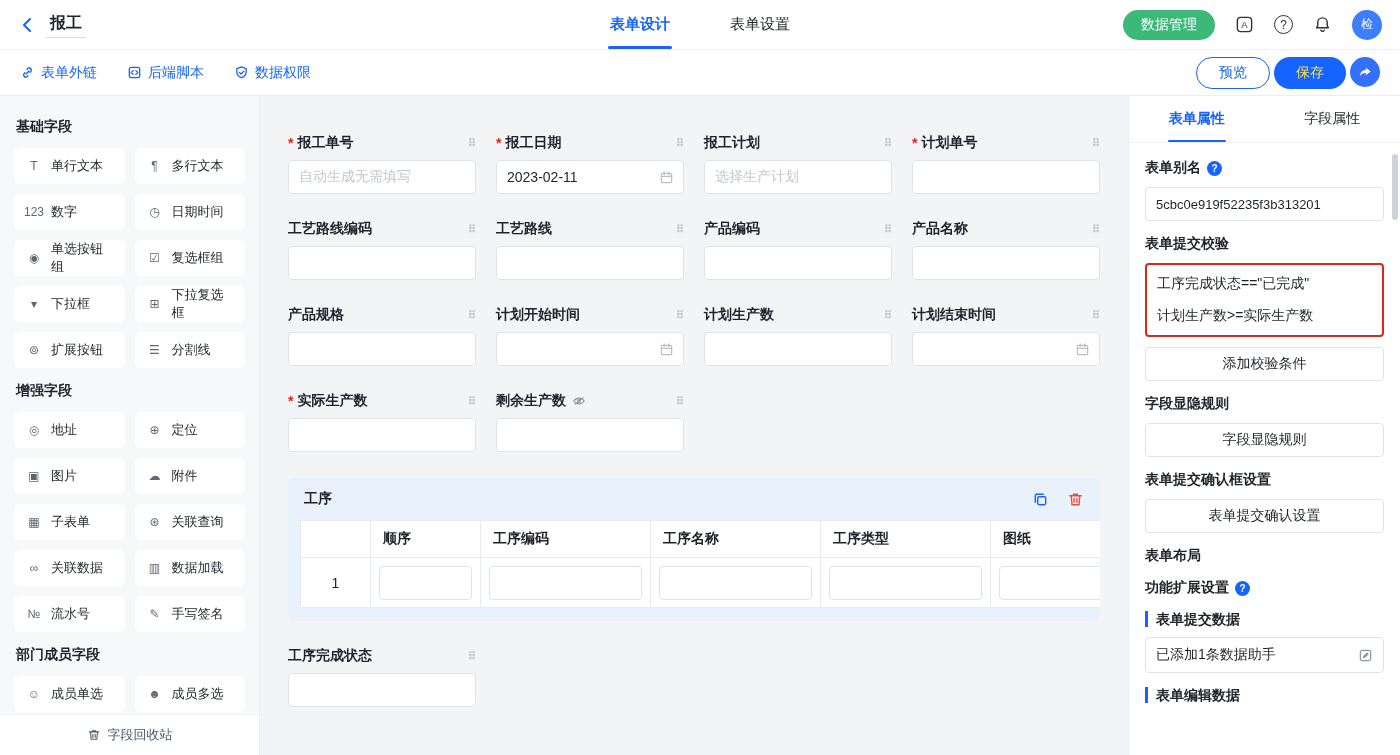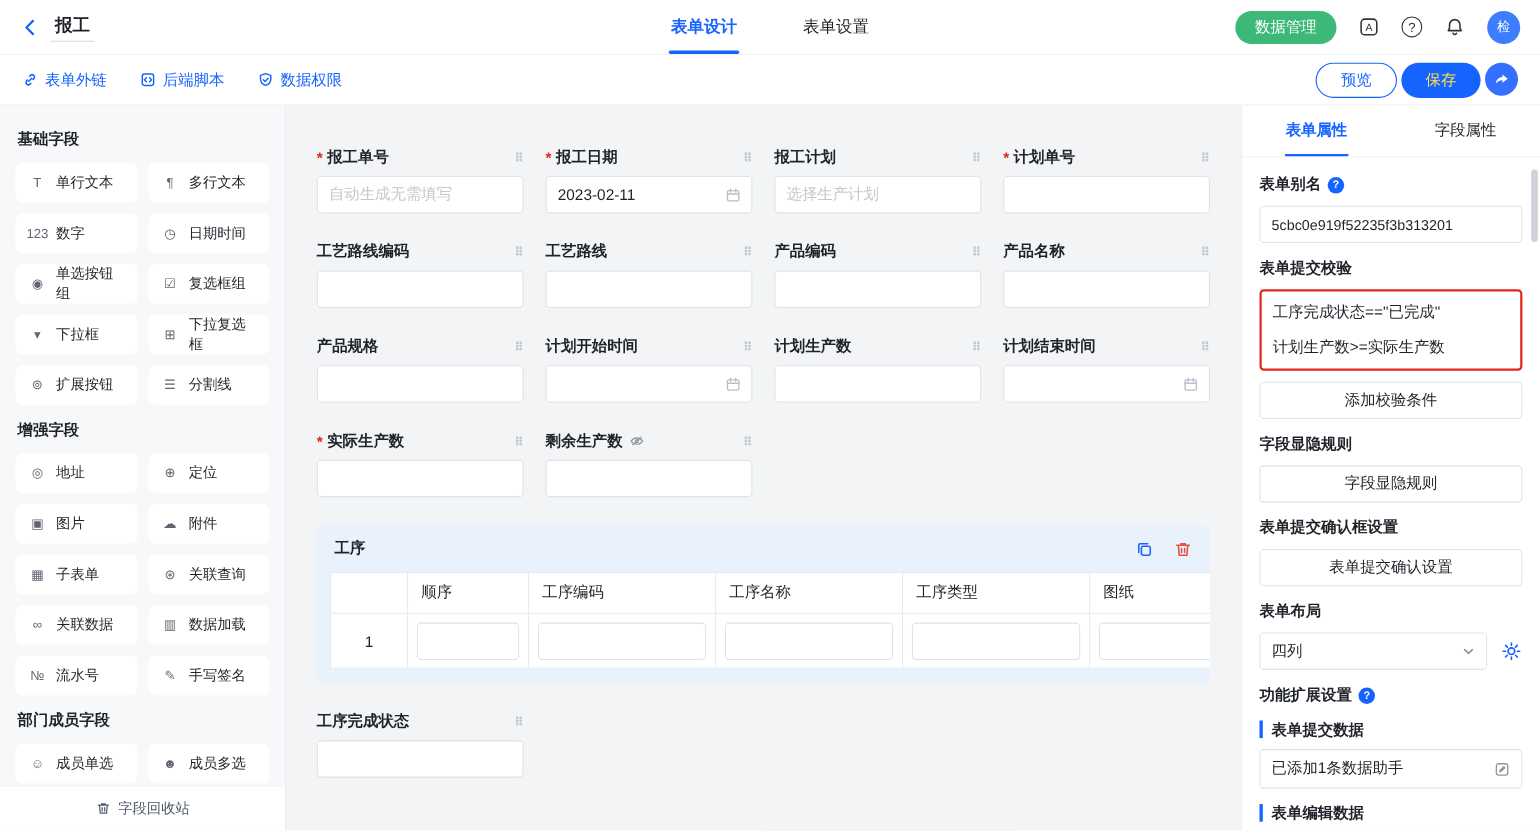--- a/index.html
+++ b/index.html
@@ -54,21 +54,21 @@
   .f-input .suffix{position:absolute;right:9px;cursor:pointer}
   .lbl-eye{margin-left:2px}
 
   
   .subtable{grid-column:1 / -1;background:#e9f1fd;border-radius:6px;padding-bottom:13px;overflow:hidden}
   .st-head{height:42px;display:flex;align-items:center;padding:0 16px;gap:18px}
   .st-title{font-size:14px;font-weight:700}
   .st-spacer{flex:1}
   .st-table{border-collapse:collapse;background:#fff;margin:0 12px;table-layout:fixed;width:860px}
   .st-table th,.st-table td{border:1px solid #e6eaf1;box-sizing:border-box}
-  .st-table th{height:37px;font-weight:400;text-align:left;padding:0 12px;font-size:14px;color:#1f2329;background:#fff}
+  .st-table th{height:37px;font-weight:700;text-align:left;padding:0 12px;font-size:14px;color:#1f2329;background:#fff}
   .st-table td{height:50px;padding:0 8px;background:#fff}
   .st-table td.idx{text-align:center;font-size:14px}
   .cell-input{height:32px;border:1px solid #dfe3e8;border-radius:4px;background:#fff;cursor:text}
 
   
   .panel{width:272px;background:#fff;border-left:1px solid #ebedf0;box-sizing:border-box;display:flex;flex-direction:column;position:relative;overflow:hidden}
   .panel-tabs{height:46px;display:flex;border-bottom:1px solid #f0f1f3;flex:none}
   .panel-tab{flex:1;display:flex;align-items:center;justify-content:center;font-size:14px;color:#1f2329;cursor:pointer;position:relative}
   .panel-tab.active{color:#1664ff;font-weight:600}
   .panel-tab.active::after{content:'';position:absolute;left:50%;transform:translateX(-50%);bottom:0;width:58px;height:2.5px;background:#1664ff;border-radius:2px}
@@ -533,34 +533,20 @@
         <button class="p-btn">字段显隐规则</button>
 
         <div class="p-title">
             <span>表单提交确认框设置</span>
           </div>
         <button class="p-btn">表单提交确认设置</button>
 
         <div class="p-title">
             <span>表单布局</span>
           </div>
-        <div class="layout-row">
-          <div class="p-select">
-            <span>四列</span>
-            <svg width="12" height="12" viewBox="0 0 12 12" fill="none" stroke="#8f959e" stroke-width="1.5" stroke-linecap="round">
-                <path d="M2.5 4.5L6 8l3.5-3.5"></path>
-              </svg>
-          </div>
-          <span class="svg-icon">
-              <svg width="20" height="20" viewBox="0 0 20 20" fill="none" stroke="#1664ff" stroke-width="1.5" stroke-linecap="round">
-                <circle cx="10" cy="10" r="3"></circle>
-                <path d="M10 2.5v2.2M10 15.3v2.2M2.5 10h2.2M15.3 10h2.2M4.7 4.7l1.6 1.6M13.7 13.7l1.6 1.6M15.3 4.7l-1.6 1.6M6.3 13.7l-1.6 1.6"></path>
-              </svg>
-            </span>
-        </div>
 
         <div class="p-title">
           <span>功能扩展设置</span>
           <span class="help-badge">?</span>
         </div>
         <div class="p-sub">
             <span>表单提交数据</span>
           </div>
         <div class="p-input between">
           <span>已添加1条数据助手</span>

